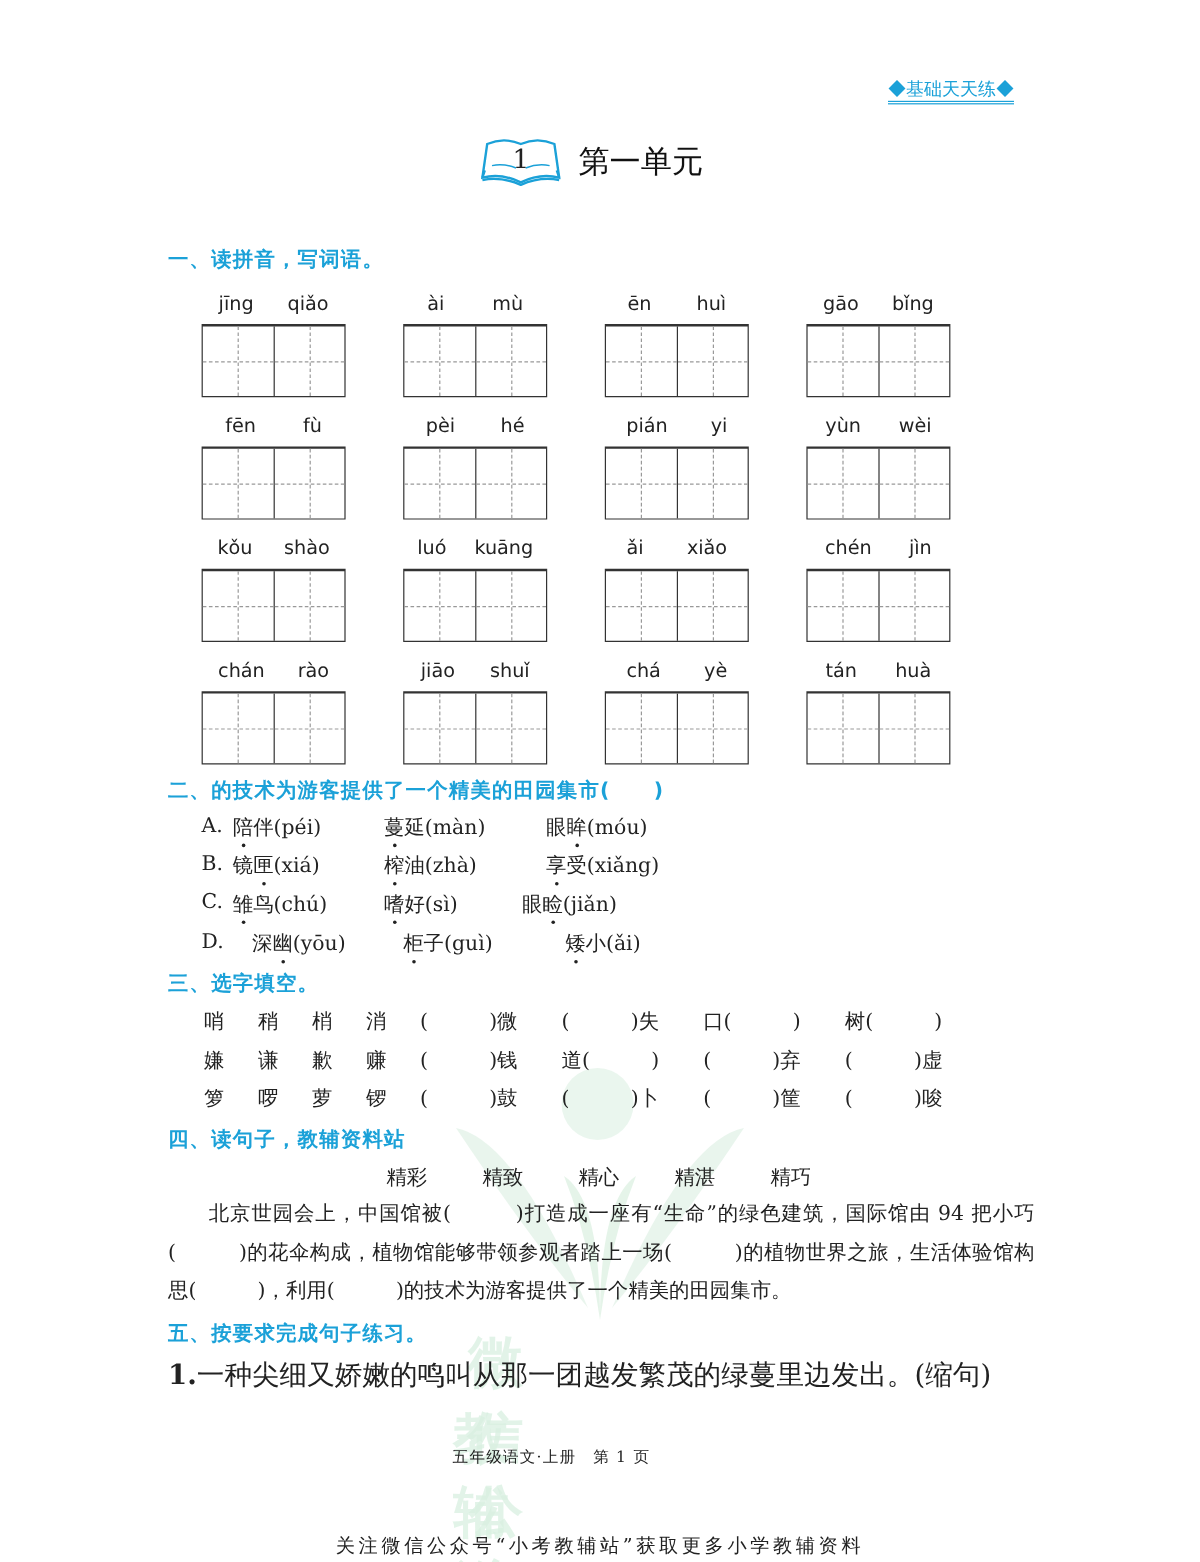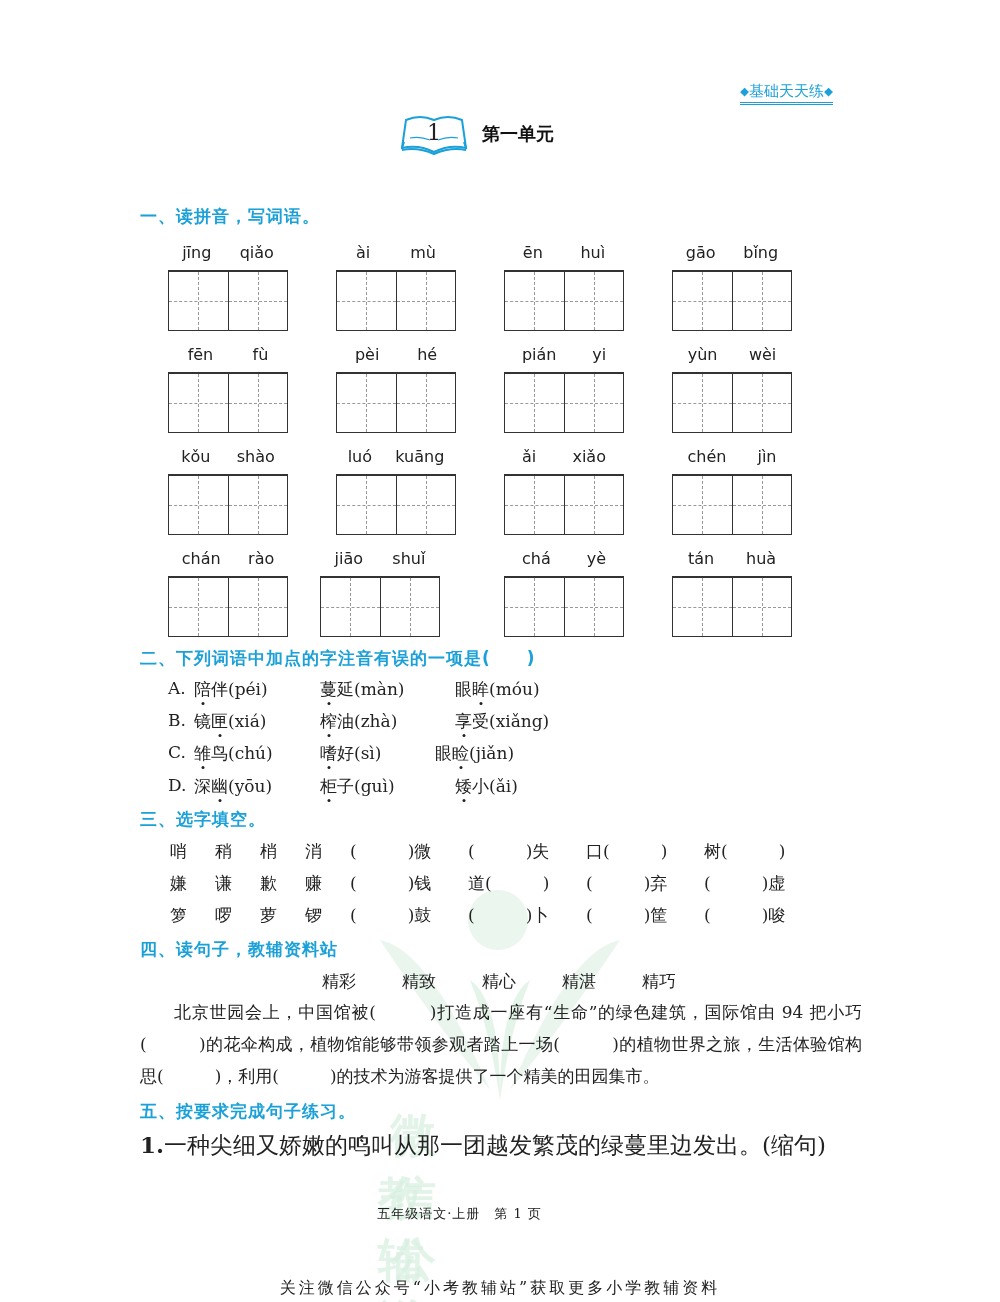--- a/index.html
+++ b/index.html
@@ -2,26 +2,26 @@
 <html><head>
 <meta charset="utf-8">
 <style>
   html, body { margin:0; padding:0; background:#ffffff; }
   body { width:1000px; height:1302px; position:relative; overflow:hidden;
          font-family:"DejaVu Serif","Liberation Serif",serif; color:#222; }
   .abs { position:absolute; }
   .sec-title { position:absolute; left:140px; font-family:"DejaVu Sans","Liberation Sans",sans-serif;
                font-size:17px; color:#1ba1d8; font-weight:bold; letter-spacing:1px; }
   
-  .badge { position:absolute; left:740px; top:82px; font-family:Liberation Mono, monospace;
+  .badge { position:absolute; left:740px; top:65px; font-family:Liberation Sans, sans-serif;
            font-size:15px; color:#1ba1d8; }
   .badge .txt { border-bottom:3px double #1ba1d8; padding-bottom:1px; }
   
   .unit { position:absolute; left:400px; top:112px; display:flex; align-items:center; }
-  .unit-title { font-family:"DejaVu Serif","Liberation Serif",serif; font-weight:bold; font-size:18px; margin-left:14px; color:#111; }
+  .unit-title { font-family:"DejaVu Serif","Liberation Serif",serif; font-weight:normal; font-size:26px; margin-left:14px; color:#111; }
   
   .grid-group { position:absolute; width:120px; }
   .py { display:flex; justify-content:space-around; font-family:"DejaVu Sans","Liberation Sans",sans-serif;
         font-size:16px; color:#222; height:22px; line-height:22px; }
   .boxes { display:flex; border:1.5px solid #333; border-top-width:2.5px; width:118px; height:58px; margin-top:6px; }
   .cell { flex:1; position:relative; border-right:1px solid #333; }
   .cell:last-child { border-right:none; }
   .cell::before { content:""; position:absolute; left:50%; top:0; bottom:0; border-left:1px dashed #999; }
   .cell::after { content:""; position:absolute; top:50%; left:0; right:0; border-top:1px dashed #999; }
   
@@ -198,21 +198,21 @@
     <div class="grid-group" style="left: 168px; top: 548px;">
       <div class="py">
         <span>chán</span>
         <span>rào</span>
       </div>
       <div class="boxes">
         <div class="cell"></div>
         <div class="cell"></div>
       </div>
     </div>
-    <div class="grid-group" style="left: 320px; top: 548px;">
+    <div class="grid-group" style="left: 336px; top: 548px;">
       <div class="py">
         <span>jiāo</span>
         <span>shuǐ</span>
       </div>
       <div class="boxes">
         <div class="cell"></div>
         <div class="cell"></div>
       </div>
     </div>
     <div class="grid-group" style="left: 504px; top: 548px;">
@@ -230,21 +230,21 @@
         <span>tán</span>
         <span>huà</span>
       </div>
       <div class="boxes">
         <div class="cell"></div>
         <div class="cell"></div>
       </div>
     </div>
   </div>
 
-<div class="sec-title" style="top:647px">二、下列词语中加点的字注音有误的一项是(　　)</div>
+<div class="sec-title" style="top:647px">二、的技术为游客提供了一个精美的田园集市(　　)</div>
 <div id="s2-wrap">
     <div class="opt-row" style="top: 678px;">
       <span class="lab">A.</span>
       <span class="it" style="width: 126px;"><span></span><span class="dotc">陪</span><span>伴(péi)</span></span>
       <span class="it" style="width: 135px;"><span></span><span class="dotc">蔓</span><span>延(màn)</span></span>
       <span class="it" style="width: 130px;"><span>眼</span><span class="dotc">眸</span><span>(móu)</span></span>
     </div>
     <div class="opt-row" style="top: 710px;">
       <span class="lab">B.</span>
       <span class="it" style="width: 126px;"><span>镜</span><span class="dotc">匣</span><span>(xiá)</span></span>
@@ -252,21 +252,21 @@
       <span class="it" style="width: 130px;"><span></span><span class="dotc">享</span><span>受(xiǎng)</span></span>
     </div>
     <div class="opt-row" style="top: 742px;">
       <span class="lab">C.</span>
       <span class="it" style="width: 126px;"><span></span><span class="dotc">雏</span><span>鸟(chú)</span></span>
       <span class="it" style="width: 115px;"><span></span><span class="dotc">嗜</span><span>好(sì)</span></span>
       <span class="it" style="width: 130px;"><span>眼</span><span class="dotc">睑</span><span>(jiǎn)</span></span>
     </div>
     <div class="opt-row" style="top: 775px;">
       <span class="lab">D.</span>
-      <span class="it" style="width: 126px;"><span>深</span><span class="dotc">幽</span><span>(yōu)</span></span>
+      <span class="it" style="width: 126px; margin-left: 16px;"><span>深</span><span class="dotc">幽</span><span>(yōu)</span></span>
       <span class="it" style="width: 135px;"><span></span><span class="dotc">柜</span><span>子(guì)</span></span>
       <span class="it" style="width: 130px;"><span></span><span class="dotc">矮</span><span>小(ǎi)</span></span>
     </div>
   </div>
 
 <div class="sec-title" style="top:808px">三、选字填空。</div>
 <div id="s3-wrap">
     <span class="abs" style="left: 170px; top: 840px; font-size: 17px;">哨</span>
     <span class="abs" style="left: 215px; top: 840px; font-size: 17px;">稍</span>
     <span class="abs" style="left: 260px; top: 840px; font-size: 17px;">梢</span>

